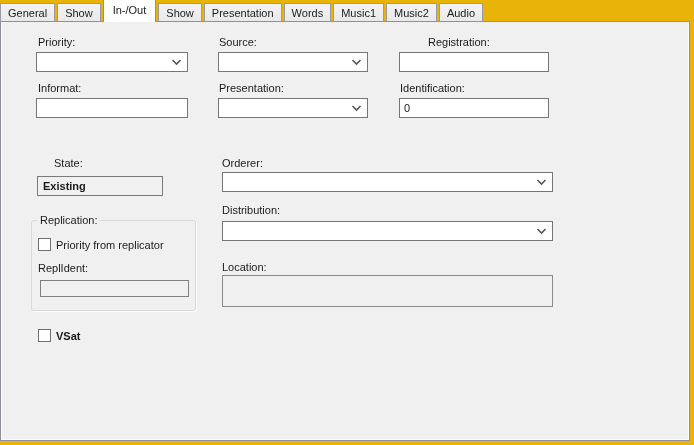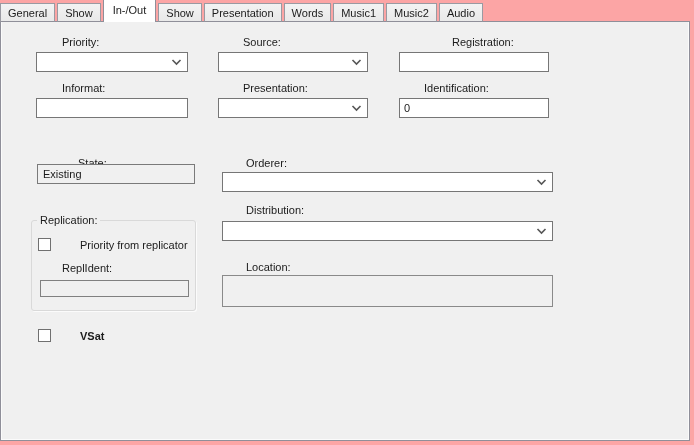--- a/index.html
+++ b/index.html
@@ -1,20 +1,20 @@
 <!DOCTYPE html>
 <html><head>
 <meta charset="utf-8">
 <style>
   * { margin:0; padding:0; box-sizing:border-box; }
   html,body { background:#ffffff; }
   .page {
     position:relative; width:694px; height:445px;
     font-family:"Liberation Sans","DejaVu Sans",sans-serif;
-    font-size:11px; color:#1b1b1b; background:#fca5a5; overflow:hidden;
+    font-size:11px; color:#1b1b1b; background:#eab308; overflow:hidden;
   }
   
   .tabbar {
     position:absolute; top:0; left:2; height:22px;
     display:flex; align-items:flex-end; z-index:3;
   }
   .tab {
     height:19px; padding:0 7px; margin-right:2px;
     display:flex; align-items:center;
     background:linear-gradient(#f3f3f3,#e9e9e9);
@@ -27,21 +27,21 @@
     position:relative; z-index:4;
   }
   
   .panel {
     position:absolute; top:21px; left:0; width:690px; height:420px;
     background:#f0f0f0; border:1px solid #8f8f99;
     box-shadow: inset -1px -1px 0 #fbfbfb, inset 1px 0 0 #fbfbfb;
     z-index:1;
   }
   
-  .lbl { position:absolute; line-height:13px; white-space:nowrap; z-index:2;margin-left:24px; }
+  .lbl { position:absolute; line-height:13px; white-space:nowrap; z-index:2; }
   .tbox, .combo, .robox {
     position:absolute; height:20px; z-index:2;
     font-family:inherit; font-size:11px; color:#1b1b1b;
   }
   .tbox {
     background:#ffffff; border:1px solid #767676; padding:0 4px;
     outline:none;
   }
   .combo {
     background:#ffffff; border:1px solid #767676;
@@ -119,21 +119,21 @@
       <svg width="11" height="7" viewBox="0 0 11 7">
           <polyline points="1.5,1 5.5,5 9.5,1" fill="none" stroke="#565656" stroke-width="1.6"></polyline>
         </svg>
     </span>
   </div>
 
   <div class="lbl" style="left:400px; top:82px;">Identification:</div>
   <input class="tbox" style="left: 399px; top: 98px; width: 150px;" value="0">
 
   <div class="lbl" style="left:54px; top:157px;">State:</div>
-  <div class="robox" style="left:37px; top:164px; width:158px;">Existing</div>
+  <div class="robox" style="left:37px; top:176px; width:126px;font-weight:bold;">Existing</div>
 
   <div class="lbl" style="left:222px; top:157px;">Orderer:</div>
   <div class="combo" style="left:222px; top:172px; width:331px;">
     <span class="val"></span>
     <span class="chev">
       <svg width="11" height="7" viewBox="0 0 11 7">
           <polyline points="1.5,1 5.5,5 9.5,1" fill="none" stroke="#565656" stroke-width="1.6"></polyline>
         </svg>
     </span>
   </div>

